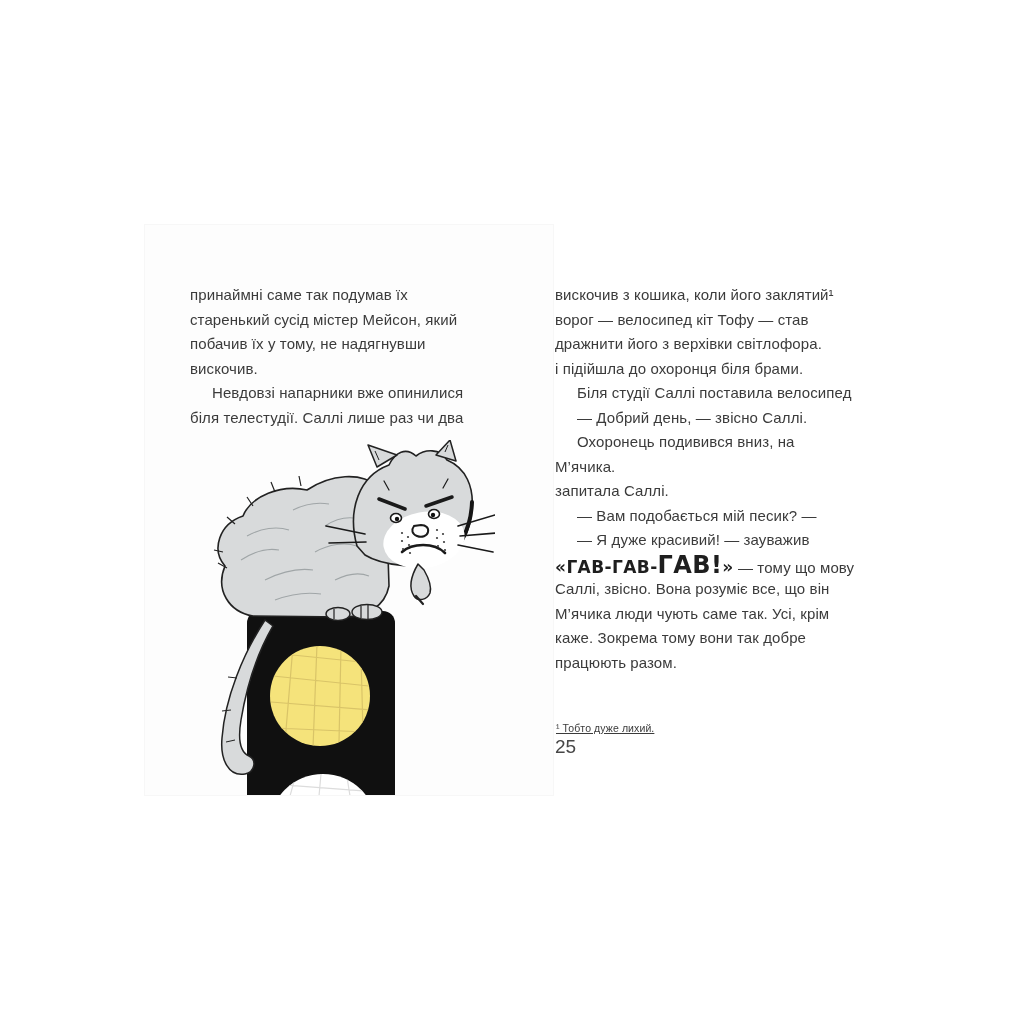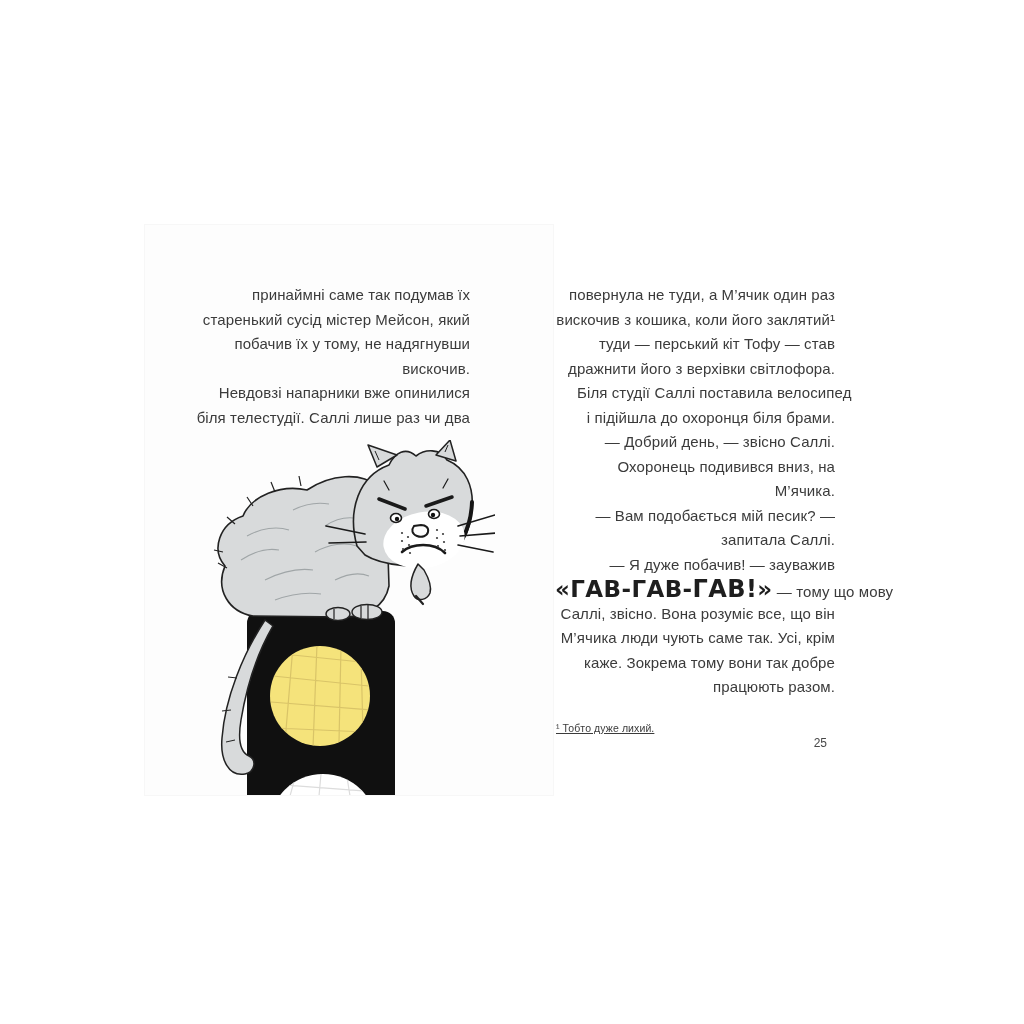--- a/index.html
+++ b/index.html
@@ -10,37 +10,36 @@
   }
   .left-page{
     position:absolute;left:145px;top:225px;width:408px;height:570px;
     background:var(--page-tint,#fdfdfd);
     box-shadow:0 0 0 1px rgba(0,0,0,0.03);
   }
   .text-col{
     position:absolute;top:283px;width:280px;
     font-size:15px;line-height:24.5px;letter-spacing:0.1px;
     white-space:nowrap;
-    text-align:right;
   }
   .text-col-left{left:190px;}
   .text-col-right{left:555px;}
   .line{height:24.5px;}
   .line.indent{padding-left:22px;}
   .comic{
     font-family:"DejaVu Sans",sans-serif;font-weight:bold;color:#1e1e1e;
-    font-size:23px;letter-spacing:0.4px;
+    font-size:17px;letter-spacing:0.4px;
   }
   .comic-big{font-size:24px;}
   .footnote{
     position:absolute;left:556px;top:722px;font-size:10.5px;letter-spacing:0.1px;text-decoration:underline;
   }
   .page-number{
-    position:absolute;left:555px;top:736px;width:272px;text-align:right;
-    font-size:12px;color:#474747;
+    position:absolute;left:555px;top:736px;width:272px;text-align:left;
+    font-size:19px;color:#474747;
   }
   .illus{position:absolute;left:205px;top:440px;width:290px;height:355px;}
   .cat-fill{fill:var(--cat-grey,#d8dadb);}
   .light-fill{fill:var(--light-black,#101010);}
   .lamp-yellow-fill{fill:var(--lamp-yellow,#f5e37b);}
   .outline{stroke:var(--cat-outline,#222222);}
 </style>
 </head>
 <body>
 
@@ -48,32 +47,31 @@
 
 <div class="text-col text-col-left" id="left-col">
     <div class="line">принаймні саме так подумав їх</div>
     <div class="line">старенький сусід містер Мейсон, який</div>
     <div class="line">побачив їх у тому, не надягнувши</div>
     <div class="line">вискочив.</div>
     <div class="line indent">Невдовзі напарники вже опинилися</div>
     <div class="line">біля телестудії. Саллі лише раз чи два</div>
   </div>
 <div class="text-col text-col-right" id="right-col">
-    <div class="line">повернула не туди, а М’ячик один раз</div>
     <div class="line">вискочив з кошика, коли його заклятий¹</div>
-    <div class="line">туди — перський кіт Тофу — став</div>
+    <div class="line">ворог — велосипед кіт Тофу — став</div>
     <div class="line">дражнити його з верхівки світлофора.</div>
+    <div class="line">і підійшла до охоронця біля брами.</div>
     <div class="line indent">Біля студії Саллі поставила велосипед</div>
-    <div class="line">і підійшла до охоронця біля брами.</div>
     <div class="line indent">— Добрий день, — звісно Саллі.</div>
     <div class="line indent">Охоронець подивився вниз, на</div>
     <div class="line">М’ячика.</div>
+    <div class="line">запитала Саллі.</div>
     <div class="line indent">— Вам подобається мій песик? —</div>
-    <div class="line">запитала Саллі.</div>
-    <div class="line indent">— Я дуже побачив! — зауважив</div>
+    <div class="line indent">— Я дуже красивий! — зауважив</div>
     <div class="line"><span class="comic">«ГАВ-ГАВ-</span><span class="comic comic-big">ГАВ!</span><span class="comic">»</span><span> — тому що мову</span></div>
     <div class="line">Саллі, звісно. Вона розуміє все, що він</div>
     <div class="line">М’ячика люди чують саме так. Усі, крім</div>
     <div class="line">каже. Зокрема тому вони так добре</div>
     <div class="line">працюють разом.</div>
   </div>
 
 <div class="footnote">¹ Тобто дуже лихий.</div>
 <div class="page-number">25</div>
 

